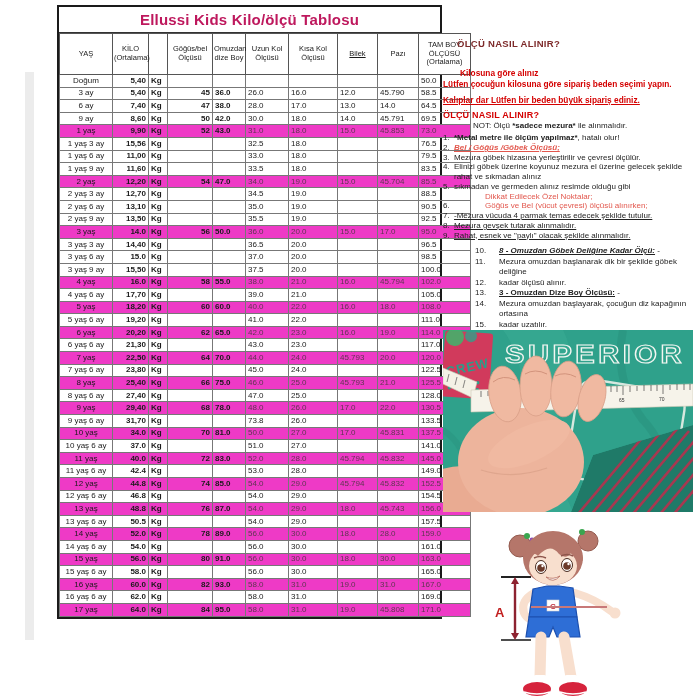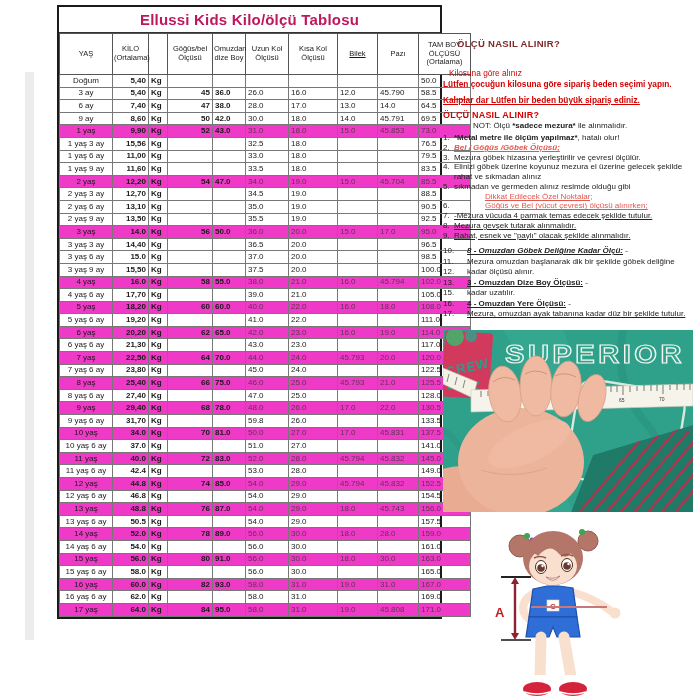--- a/index.html
+++ b/index.html
@@ -18,40 +18,40 @@
   td.c2{font-weight:bold;padding-left:1px;}
   td.c3{text-align:right;font-weight:bold;}
   td.c4{font-weight:bold;padding-left:3px;}
   td.c5,td.c6,td.c7,td.c8,td.c9{color:#595959;padding-left:3px;}
   tr.hl td{background:#ee3ac6;}
   tr.hl td.c5,tr.hl td.c6,tr.hl td.c7,tr.hl td.c8,tr.hl td.c9{color:#5e3550;}
 
   
   .panel{position:absolute;left:443px;top:0;width:257px;height:700px;}
   .p-h1{position:absolute;left:14px;top:38px;font-size:9.5px;font-weight:bold;color:#7d2a2a;letter-spacing:.3px;}
-  .p-intro1{position:absolute;left:6px;top:68px;font-size:8.3px;font-weight:normal;color:#d40000;}
+  .p-intro1{position:absolute;left:17px;top:68px;font-size:8.3px;font-weight:bold;color:#d40000;}
   .p-intro2{position:absolute;left:0px;top:79px;font-size:8.3px;font-weight:bold;color:#d40000;}
   .p-intro3{position:absolute;left:0px;top:95px;font-size:8.3px;font-weight:bold;color:#d40000;text-decoration:underline;}
   .p-h2{position:absolute;left:0px;top:110px;font-size:9px;font-weight:bold;color:#d40000;letter-spacing:.2px;}
   .p-note{position:absolute;left:0px;top:121px;font-size:8px;color:#222;padding-left:30px;}
   .p-note b{font-weight:bold;}
   .ilist{position:absolute;font-size:8px;color:#222;width:256px;}
   #list1{left:0px;top:133px;line-height:1.22;}
   #list2{left:0px;top:246px;line-height:1.32;}
   .li-row{display:flex;align-items:flex-start;}
   .li-num{flex:0 0 auto;display:inline-block;}
   #list1 .li-num{width:11px;}
-  #list2 .li-num{width:24px;}
+  #list2 .li-num{width:24px;margin-left:32px;}
   .li-text{flex:1 1 auto;}
   .s-p{}
   .s-b{font-weight:bold;}
   .s-u{text-decoration:underline;}
   .s-bu{font-weight:bold;text-decoration:underline;}
   .s-biu{font-weight:bold;font-style:italic;text-decoration:underline;}
-  .s-ru{color:#e2574d;text-decoration:underline;padding-left:31px;}
+  .s-ru{color:#e2574d;padding-left:31px;}
   .s-rbiu{color:#e2574d;font-weight:bold;font-style:italic;text-decoration:underline;}
 
   .photo{position:absolute;left:0px;top:330px;width:250px;height:182px;display:block;}
   .girl{position:absolute;left:44px;top:525px;width:160px;height:175px;display:block;}
 </style>
 </head>
 <body>
 
 <div class="canvas">
   <div class="left-shade"></div>
@@ -397,21 +397,21 @@
             <td class="c7">17.0</td>
             <td class="c8">22.0</td>
             <td class="c9">130.5</td>
           </tr>
           <tr>
             <td class="c0">9 yaş 6 ay</td>
             <td class="c1">31,70</td>
             <td class="c2">Kg</td>
             <td class="c3"></td>
             <td class="c4"></td>
-            <td class="c5">59.8</td>
+            <td class="c5">73.8</td>
             <td class="c6">26.0</td>
             <td class="c7"></td>
             <td class="c8"></td>
             <td class="c9">133.5</td>
           </tr>
           <tr class="hl">
             <td class="c0">10 yaş</td>
             <td class="c1">34.0</td>
             <td class="c2">Kg</td>
             <td class="c3">70</td>
@@ -652,20 +652,24 @@
           <span class="li-num">11.</span>
           <span class="li-text"><span class="s-p">Mezura omuzdan başlanarak dik bir şekilde göbek deliğine</span></span>
         </div>
         <div class="li-row">
           <span class="li-num">12.</span>
           <span class="li-text"><span class="s-p">kadar ölçüsü alınır.</span></span>
         </div>
         <div class="li-row">
           <span class="li-num">13.</span>
           <span class="li-text"><span class="s-bu">3 - Omuzdan Dize Boy Ölçüsü:</span><span class="s-p"> -</span></span>
+        </div>
+        <div class="li-row">
+          <span class="li-num">14.</span>
+          <span class="li-text"><span class="s-p">Mezura omuzdan başlayarak, çocuğun diz kapağının ortasına</span></span>
         </div>
         <div class="li-row">
           <span class="li-num">15.</span>
           <span class="li-text"><span class="s-p">kadar uzatılır.</span></span>
         </div>
         <div class="li-row">
           <span class="li-num">16.</span>
           <span class="li-text"><span class="s-bu">4 - Omuzdan Yere Ölçüsü:</span><span class="s-p">   -</span></span>
         </div>
         <div class="li-row">

